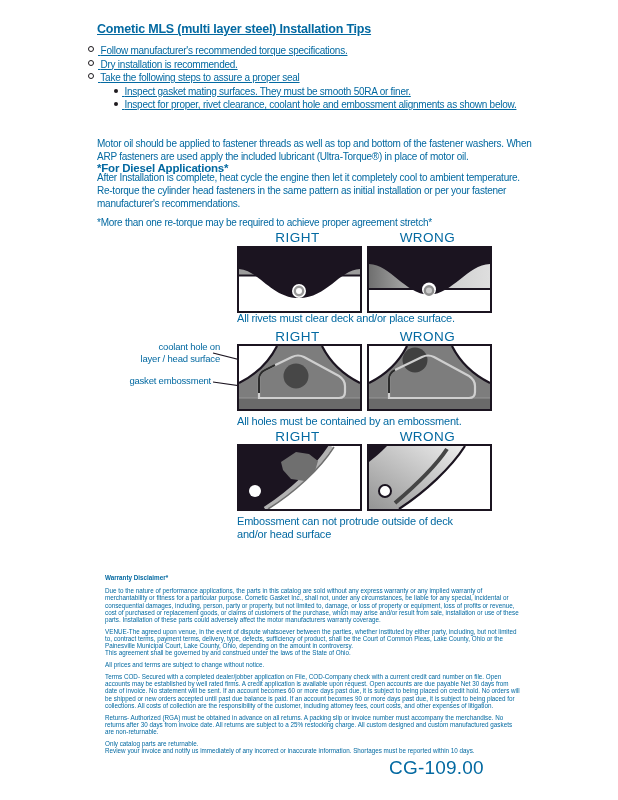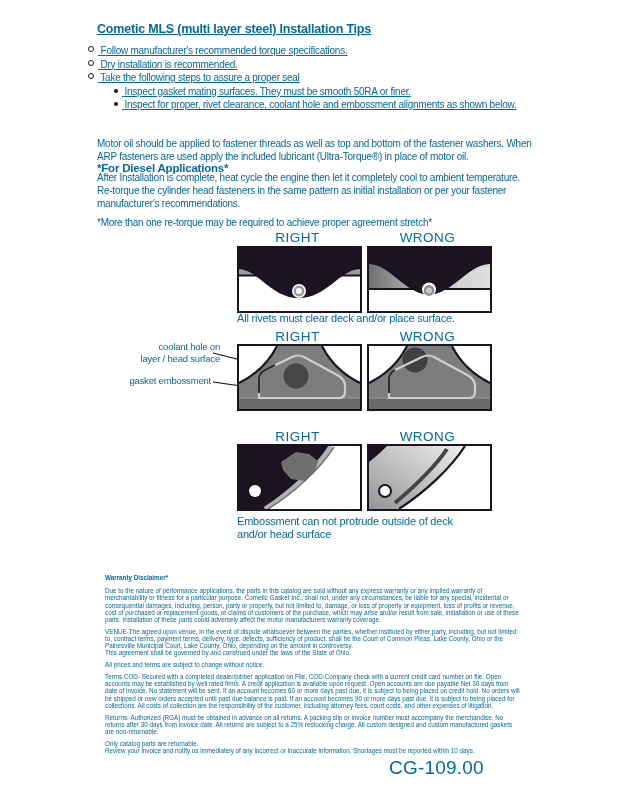--- a/index.html
+++ b/index.html
@@ -149,20 +149,21 @@
       <path d="M0,0 L38,0 C30,16 16,29 0,37 Z" fill="#ffffff"></path>
       <path d="M121,0 L83,0 C91,16 105,29 121,37 Z" fill="#ffffff"></path>
       <path d="M38,0 C30,16 16,29 0,37" fill="none" stroke="#1b1420" stroke-width="2.2"></path>
       <path d="M83,0 C91,16 105,29 121,37" fill="none" stroke="#1b1420" stroke-width="2.2"></path>
       <circle cx="46" cy="14" r="12.5" fill="#404040"></circle>
       <path d="M20,52 L20,33 Q20,27 26,24 L53,11 Q59,8 65,11 L100,30 Q106,34 106,40 L106,46 Q106,52 100,52 Z" fill="none" stroke="#cfcfcf" stroke-width="2.2"></path>
       <path d="M20,47 L20,33 Q20,27 26,24" fill="none" stroke="#2b2b2b" stroke-width="2"></path>
     </svg>
   </div>
 
+  <div class="abs dg-caption" style="left:237px;top:415px;">All holes must be contained by an embossment.</div>
 
   <div class="abs dg-label" style="left:237px;top:429px;">RIGHT</div>
   <div class="abs dg-label" style="left:367px;top:429px;">WRONG</div>
 
   <div class="abs dg-box" style="left:237px;top:444px;">
     <svg width="121" height="63" viewBox="0 0 121 63">
       <rect width="121" height="63" fill="#ffffff"></rect>
       <path d="M0,0 H92 C78,22 52,46 26,63 L0,63 Z" fill="#1b1420"></path>
       <path d="M92,0 C78,22 52,46 26,63" fill="none" stroke="#b2b2b2" stroke-width="4.5"></path>
       <path d="M95,1 C81,23 55,47 29,63" fill="none" stroke="#6f6f6f" stroke-width="1.5"></path>

